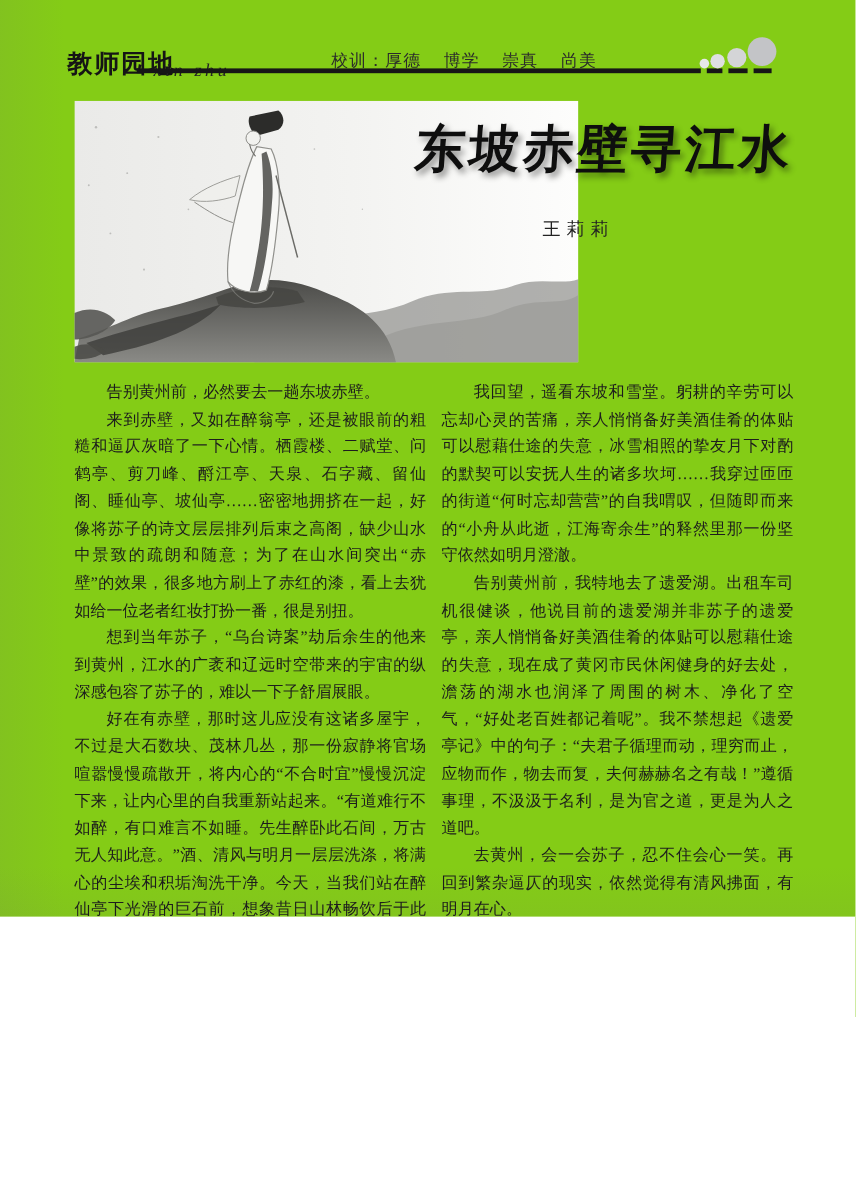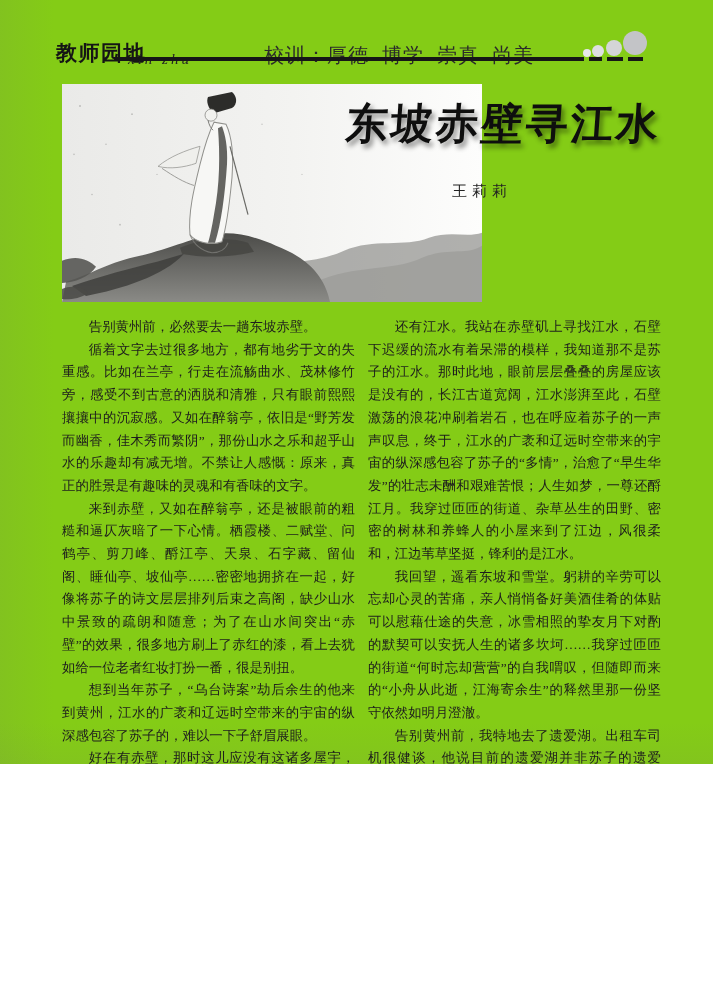--- a/index.html
+++ b/index.html
@@ -12,22 +12,22 @@
     background:linear-gradient(to right,rgba(110,110,110,.10),rgba(110,110,110,0));pointer-events:none;}
   .edge-bottom{position:absolute;left:0;bottom:0;width:100%;height:42px;
     background:linear-gradient(to top,rgba(110,110,110,.08),rgba(110,110,110,0));pointer-events:none;}
 
   
   .masthead-logo{position:absolute;left:56px;top:39px;
     font-family:"Liberation Sans",sans-serif;font-weight:bold;font-size:21px;
     letter-spacing:1.5px;color:#151515;}
   .masthead-pinyin{position:absolute;left:128px;top:51px;
     font-style:italic;font-size:15px;letter-spacing:3px;color:#242424;}
-  .masthead-motto{position:absolute;left:264px;top:42px;
-    font-family:Liberation Sans, sans-serif;font-size:20px;color:#2b2b2b;
+  .masthead-motto{position:absolute;left:276px;top:42px;
+    font-family:Liberation Mono, monospace;font-size:14px;color:#2b2b2b;
     letter-spacing:1px;white-space:pre;}
   .header-rule{position:absolute;left:114px;top:57px;width:470px;height:4px;background:#161616;}
   .rule-dash{position:absolute;top:57px;height:4px;background:#161616;}
   .rule-dash.d1{left:589px;width:13px;}
   .rule-dash.d2{left:607px;width:16px;}
   .rule-dash.d3{left:628px;width:15px;}
   .deco-circle{position:absolute;border-radius:50%;}
   .deco-circle.c1{left:583px;top:49px;width:8px;height:8px;background:#e7e8e9;}
   .deco-circle.c2{left:592px;top:45px;width:12px;height:12px;background:#dedfe1;}
   .deco-circle.c3{left:606px;top:40px;width:16px;height:16px;background:#d4d5d7;}
@@ -133,27 +133,25 @@
         <path d="M128,150 C132,160 140,166 150,168 C158,168 164,164 166,158" stroke="#7c7c78" stroke-width="1" fill="none" opacity=".8"></path>
       </g>
     </svg>
   </div>
 
   <div class="article-title">东坡赤壁寻江水</div>
   <div class="article-author">王莉莉</div>
 
   <div class="col col-left">
     <p>告别黄州前，必然要去一趟东坡赤壁。</p>
-    <p>循着文字去过很多地方，都有地劣于文的失重感。比如在兰亭，行走在流觞曲水、茂林修竹旁，感受不到古意的洒脱和清雅，只有眼前熙熙攘攘中的沉寂感。又如在醉翁亭，依旧是“野芳发而幽香，佳木秀而繁阴”，那份山水之乐和超乎山水的乐趣却有减无增。不禁让人感慨：原来，真正的胜景是有趣味的灵魂和有香味的文字。</p>
     <p>来到赤壁，又如在醉翁亭，还是被眼前的粗糙和逼仄灰暗了一下心情。栖霞楼、二赋堂、问鹤亭、剪刀峰、酹江亭、天泉、石字藏、留仙阁、睡仙亭、坡仙亭……密密地拥挤在一起，好像将苏子的诗文层层排列后束之高阁，缺少山水中景致的疏朗和随意；为了在山水间突出“赤壁”的效果，很多地方刷上了赤红的漆，看上去犹如给一位老者红妆打扮一番，很是别扭。</p>
     <p>想到当年苏子，“乌台诗案”劫后余生的他来到黄州，江水的广袤和辽远时空带来的宇宙的纵深感包容了苏子的，难以一下子舒眉展眼。</p>
     <p>好在有赤壁，那时这儿应没有这诸多屋宇，不过是大石数块、茂林几丛，那一份寂静将官场喧嚣慢慢疏散开，将内心的“不合时宜”慢慢沉淀下来，让内心里的自我重新站起来。“有道难行不如醉，有口难言不如睡。先生醉卧此石间，万古无人知此意。”酒、清风与明月一层层洗涤，将满心的尘埃和积垢淘洗干净。今天，当我们站在醉仙亭下光滑的巨石前，想象昔日山林畅饮后于此敞襟酣睡的那份清凉惬意，就能明白当年的苏子如何将捆绑的情绪释放，他那千疮百孔的心又是如何被酒、清风、明月和山林填满、修补和愈合的……</p>
   </div>
   <div class="col col-right">
-    <p>还有江水。我站在赤壁矶上寻找江水，石壁下迟缓的流水有着呆滞的模样，我知道那不是苏子的江水。那时此地，眼前层层叠叠的房屋应该是没有的，长江古道宽阔，江水澎湃至此，石壁激荡的浪花冲刷着岩石，也在呼应着苏子的一声声叹息，终于，江水的广袤和辽远时空带来的宇宙的纵深感包容了苏子的“多情”，治愈了“早生华发”的壮志未酬和艰难苦恨；人生如梦，一尊还酹江月。我穿过匝匝的街道、杂草丛生的田野、密密的树林和养蜂人的小屋来到了江边，风很柔和，江边苇草坚挺，锋利的是江水。</p>
     <p>我回望，遥看东坡和雪堂。躬耕的辛劳可以忘却心灵的苦痛，亲人悄悄备好美酒佳肴的体贴可以慰藉仕途的失意，冰雪相照的挚友月下对酌的默契可以安抚人生的诸多坎坷……我穿过匝匝的街道“何时忘却营营”的自我喟叹，但随即而来的“小舟从此逝，江海寄余生”的释然里那一份坚守依然如明月澄澈。</p>
     <p>告别黄州前，我特地去了遗爱湖。出租车司机很健谈，他说目前的遗爱湖并非苏子的遗爱亭，亲人悄悄备好美酒佳肴的体贴可以慰藉仕途的失意，现在成了黄冈市民休闲健身的好去处，澹荡的湖水也润泽了周围的树木、净化了空气，“好处老百姓都记着呢”。我不禁想起《遗爱亭记》中的句子：“夫君子循理而动，理穷而止，应物而作，物去而复，夫何赫赫名之有哉！”遵循事理，不汲汲于名利，是为官之道，更是为人之道吧。</p>
     <p>去黄州，会一会苏子，忍不住会心一笑。再回到繁杂逼仄的现实，依然觉得有清风拂面，有明月在心。</p>
   </div>
 
   <div class="footer-banner"></div>
   <div class="footer-pagenum">·4·</div>
   <div class="footer-section">心烛</div>
 
 </div>

